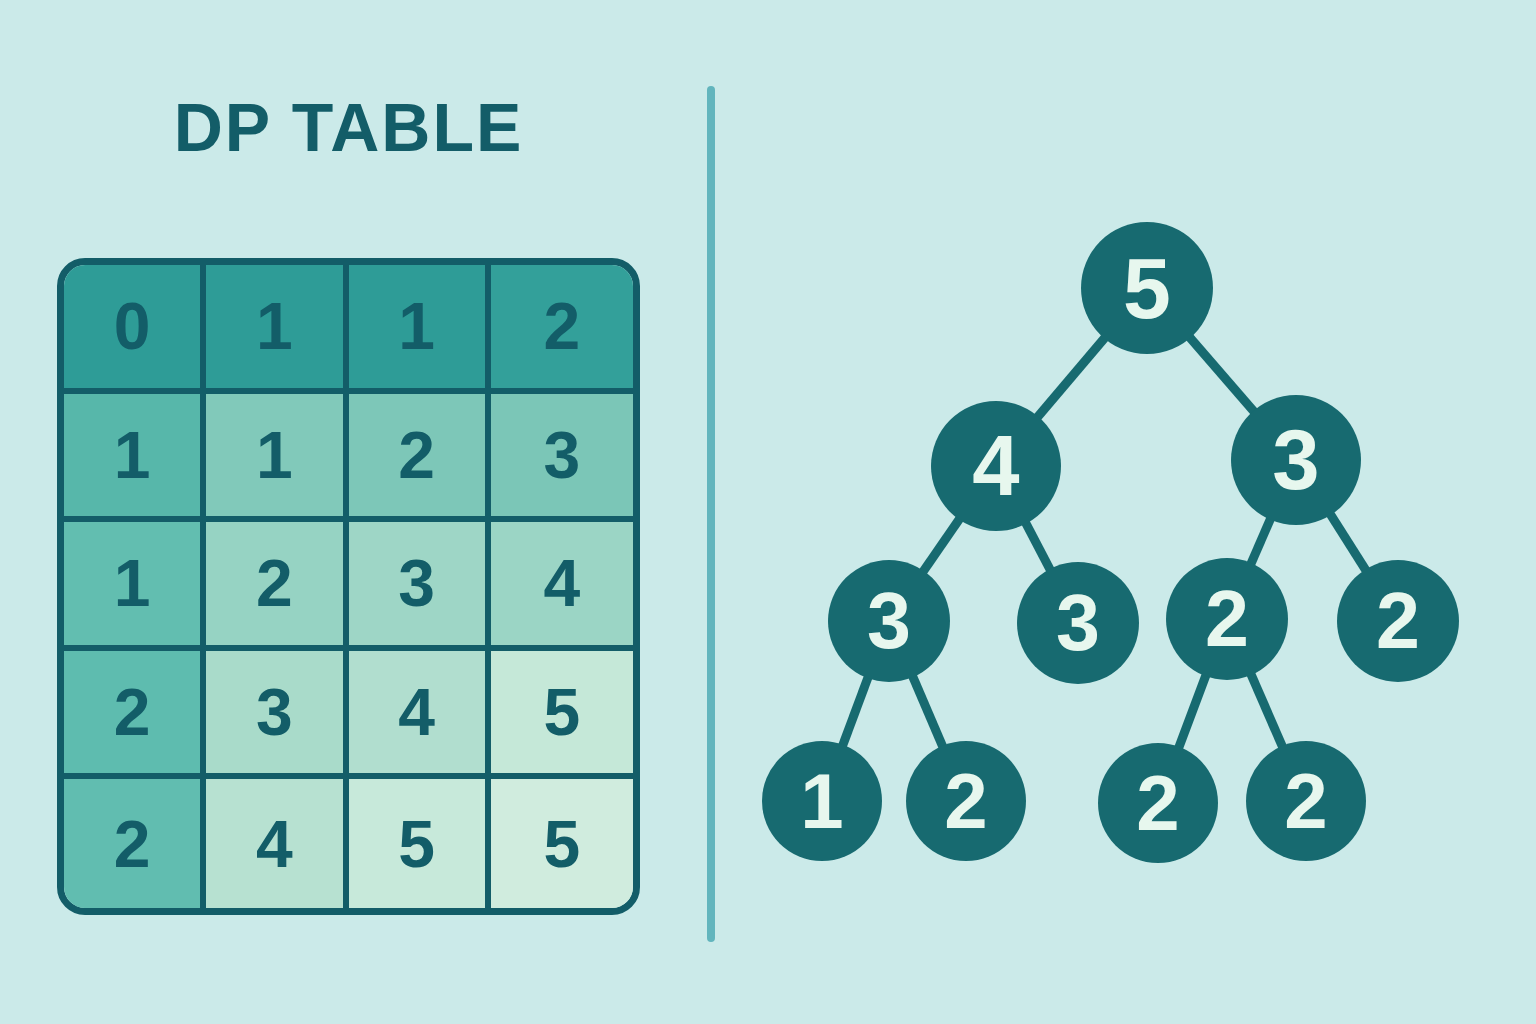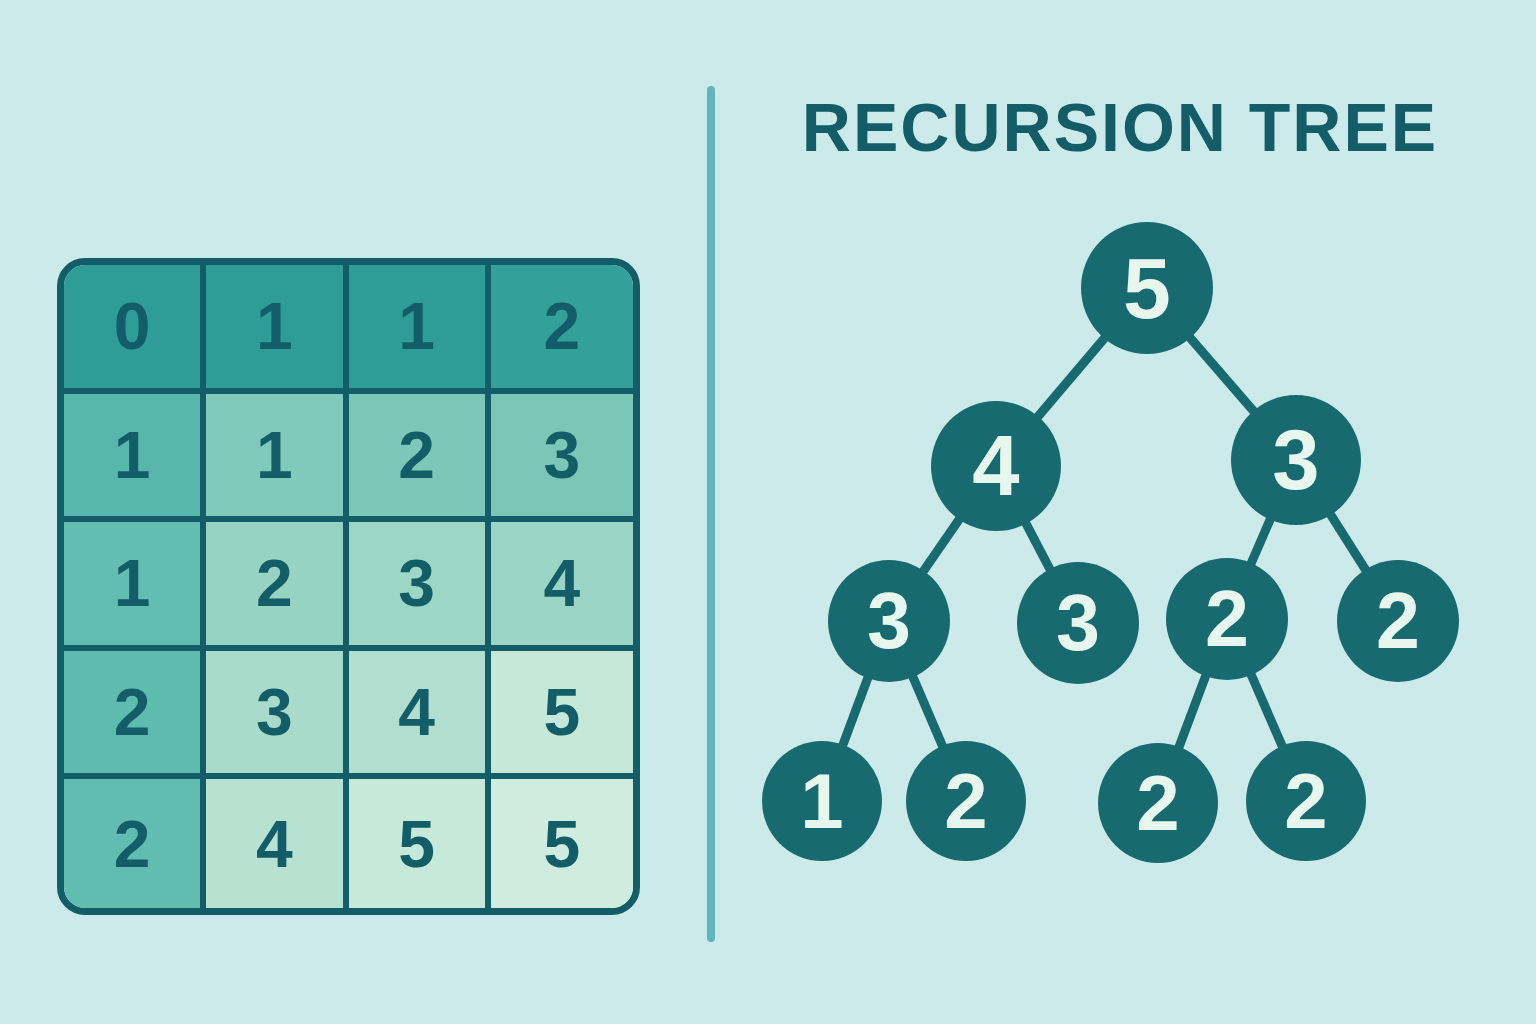--- a/index.html
+++ b/index.html
@@ -73,22 +73,22 @@
     font-weight:800;
     fill:var(--node-text);
     text-anchor:middle;
   }
 </style>
 </head>
 <body>
 
 <div class="canvas">
 
+  <h1 class="panel-title title-left">DP TABLE</h1>
 
-  <h1 class="panel-title title-right">RECURSION TREE</h1>
 
   <div class="dp-table" id="dp-table">
       <div class="dp-cell" style="background: rgb(46, 156, 151);">0</div>
       <div class="dp-cell" style="background: rgb(46, 156, 151);">1</div>
       <div class="dp-cell" style="background: rgb(46, 156, 151);">1</div>
       <div class="dp-cell last-col" style="background: rgb(51, 160, 154);">2</div>
       <div class="dp-cell" style="background: rgb(87, 183, 170);">1</div>
       <div class="dp-cell" style="background: rgb(129, 201, 186);">1</div>
       <div class="dp-cell" style="background: rgb(125, 199, 184);">2</div>
       <div class="dp-cell last-col" style="background: rgb(123, 198, 183);">3</div>

